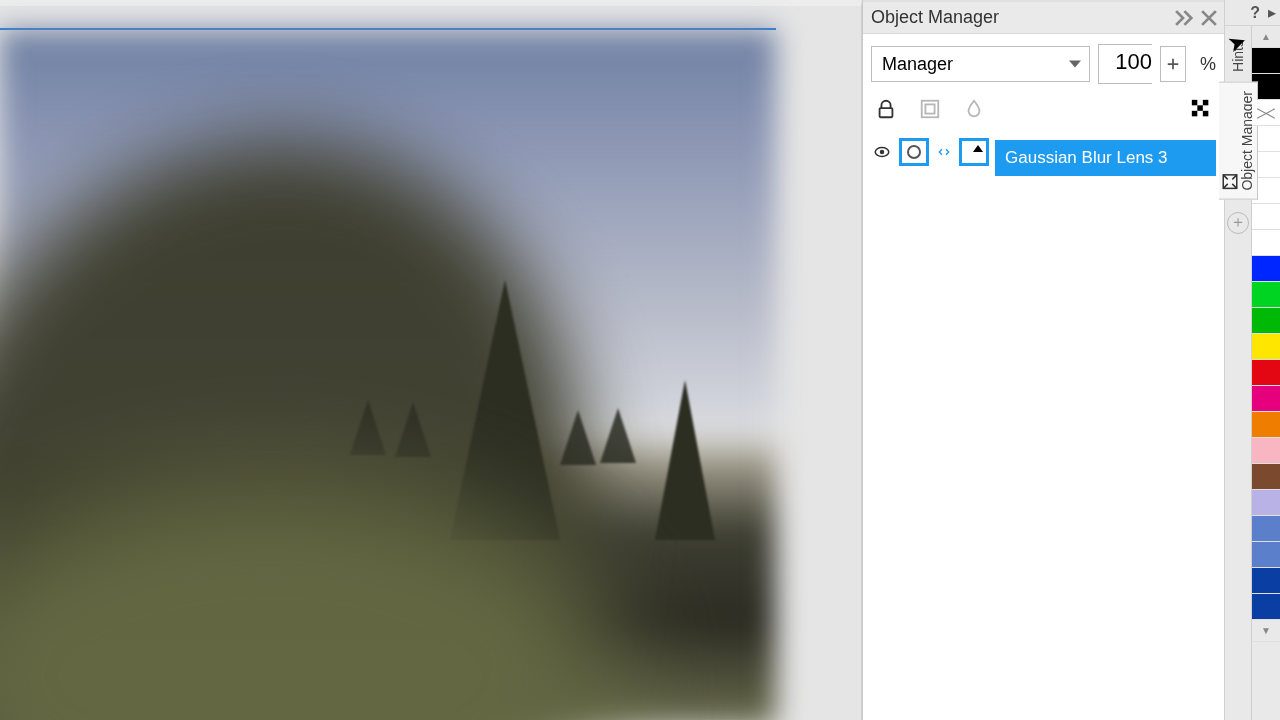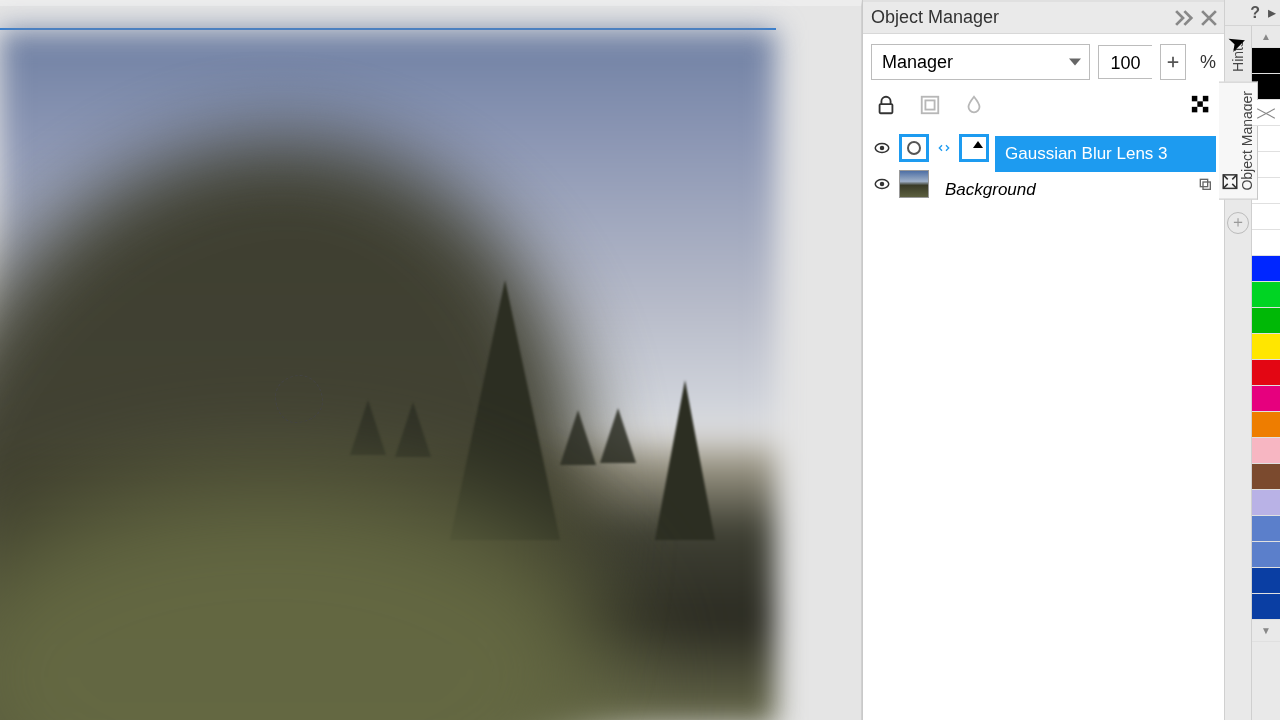--- a/index.html
+++ b/index.html
@@ -67,22 +67,22 @@
   .blend-select{
     flex:1; height:36px; border:1px solid #bcbcbc;
     background:#fff; font-size:18px; padding:0 28px 0 10px;
     position:relative; display:flex; align-items:center;
   }
   .blend-select .caret{
     position:absolute; right:8px; top:50%; transform:translateY(-50%);
     width:0;height:0;border-left:6px solid transparent;border-right:6px solid transparent;border-top:7px solid #666;
   }
   .opacity-input{
-    width:54px; height:34px; border:1px solid #bcbcbc; border-right:none;
-    font-size:18px; text-align:center; line-height:34px;
+    width:54px; height:40px; border:1px solid #bcbcbc; border-right:none;
+    font-size:22px; text-align:right; line-height:34px;
   }
   .spin{
     width:26px; height:36px; border:1px solid #bcbcbc;
     display:flex; align-items:center; justify-content:center; font-size:18px; color:#555;
   }
   .pct{ font-size:18px; margin-left:6px; color:#333;}
 
   .icon-row{
     display:flex; align-items:center; justify-content:space-between;
     padding:2px 8px 10px 8px;
@@ -247,38 +247,20 @@
               <path d="M9 8l-4 4 4 4M15 8l4 4-4 4" stroke="#1d9bf0" stroke-width="2" fill="none"></path>
             </svg>
         </div>
         <div class="thumb mask">
             <div class="arrow"></div>
           </div>
       </div>
       <div class="lbl">Gaussian Blur Lens 3</div>
     </div>
 
-    <div class="layer">
-      <span class="eye">
-        <svg viewBox="0 0 24 24" width="18" height="18">
-            <ellipse cx="12" cy="12" rx="9" ry="6" fill="none" stroke="#333" stroke-width="2"></ellipse>
-            <circle cx="12" cy="12" r="3" fill="#333"></circle>
-          </svg>
-      </span>
-      <div class="thumbgrp">
-        <div class="thumb img"></div>
-      </div>
-      <div class="lbl bgname">Background</div>
-      <span class="extra">
-        <svg viewBox="0 0 24 24" width="16" height="16">
-            <rect x="5" y="5" width="11" height="11" fill="none" stroke="#666" stroke-width="2"></rect>
-            <rect x="9" y="9" width="11" height="11" fill="none" stroke="#666" stroke-width="2"></rect>
-          </svg>
-      </span>
-    </div>
 
   </div>
 </div>
 
 <div class="rail">
   <div class="rail-top">
     <span style="font-weight:bold">?</span>
     <span>▸</span>
   </div>
   <div class="rail-body">

